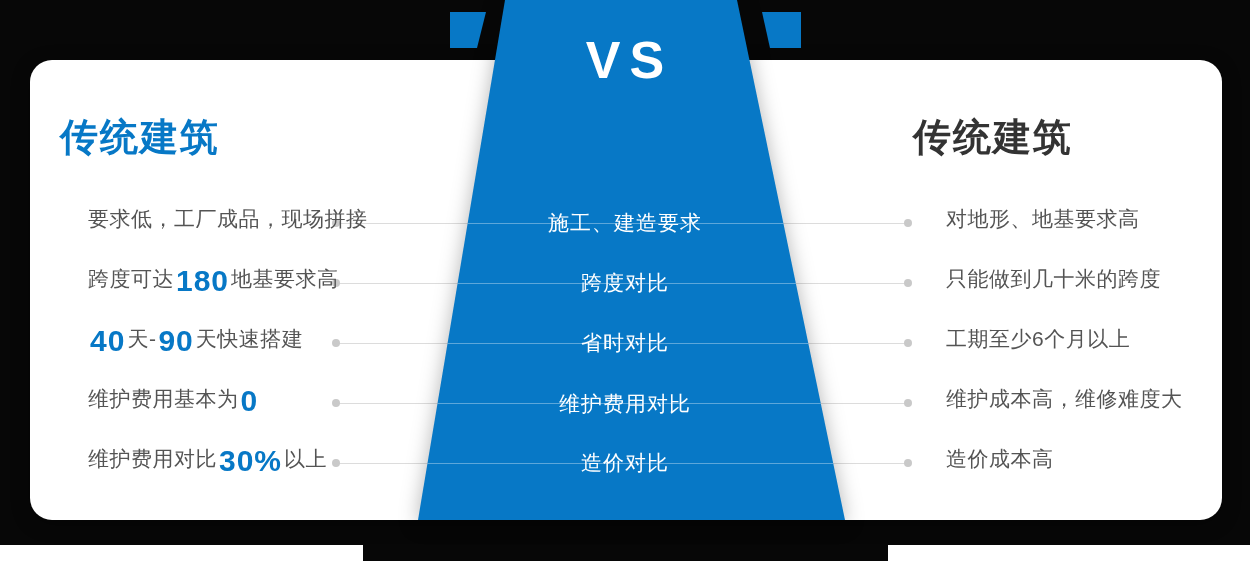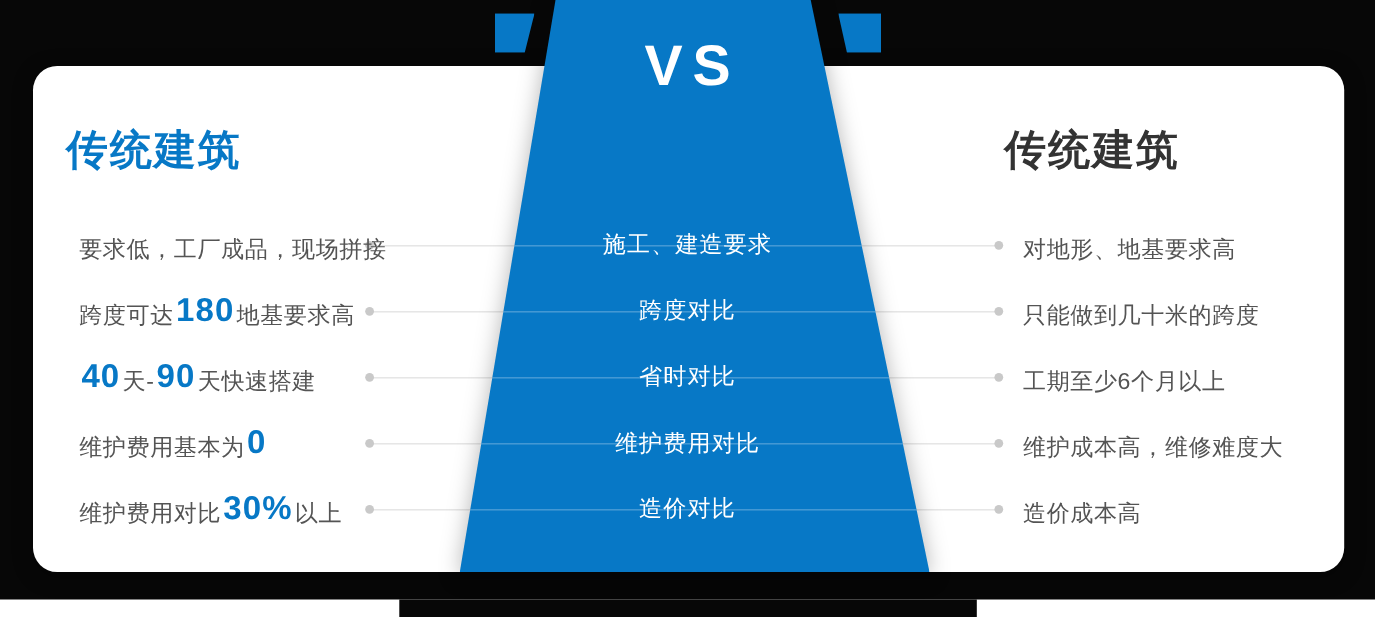--- a/index.html
+++ b/index.html
@@ -47,22 +47,22 @@
   .row-line{
     position:absolute;left:336px;width:572px;height:1px;
     background:var(--line-gray);z-index:1;
   }
   .dot{
     position:absolute;width:8px;height:8px;border-radius:50%;
     background:var(--dot-gray);z-index:3;
   }
   .row-text{
     position:absolute;z-index:3;height:36px;
-    display:flex;align-items:flex-end;white-space:nowrap;
-    font-size:21px;color:var(--text-gray);letter-spacing:0.5px;
+    display:flex;align-items:flex-start;white-space:nowrap;
+    font-size:21px;color:var(--text-gray);letter-spacing:0.5px;margin-left:16px;
   }
   .row-text.left{left:72px;}
   .row-text.right{left:930px;}
   .row-text .em{
     font-size:30px;font-weight:bold;color:var(--accent);
     letter-spacing:1px;padding:0 2px;position:relative;top:-1px;
   }
   
   .trap-wrap{
     position:absolute;left:375px;top:0;width:500px;height:520px;

